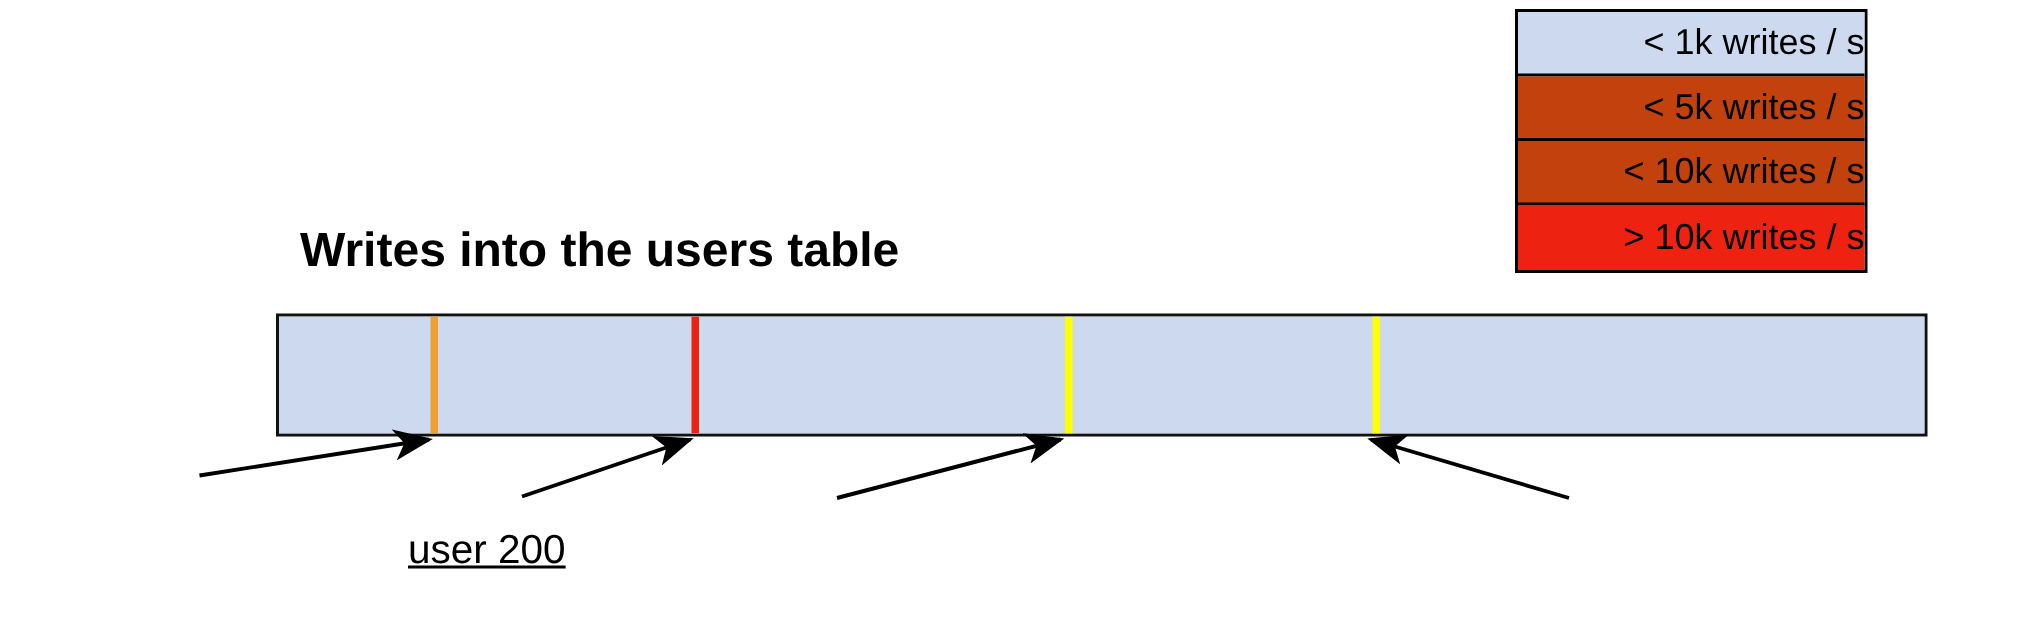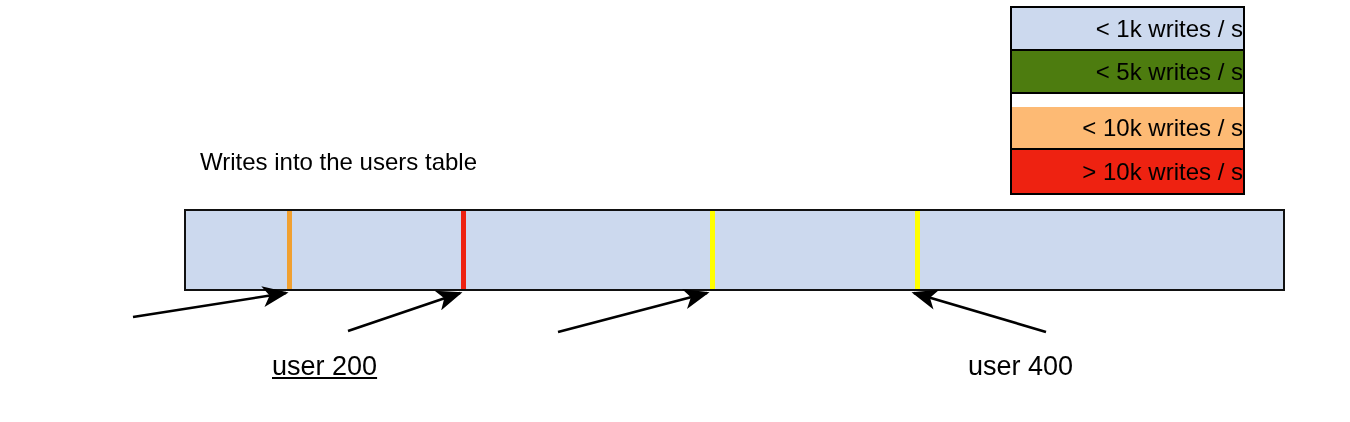--- a/index.html
+++ b/index.html
@@ -48,23 +48,24 @@
   }
   .legend-row:last-child {
     border-bottom: none;
   }
 
   
   .chart-title {
     position: absolute;
     left: 200px;
     top: 150px;
-    font-size: 24px;
+    font-size: 32px;
     line-height: 1;
     white-space: nowrap;
+    font-weight: bold;
   }
 
   
   .bar-wrap {
     position: absolute;
     left: 184px;
     top: 209px;
     width: 1101px;
     height: 82px;
     border: 2px solid #111111;
@@ -103,24 +104,24 @@
 </style>
 </head>
 <body>
 
 <div id="diagram">
 
   <div class="legend">
     <div class="legend-row" style="background:#ccd9ee;">
       <span>&lt; 1k writes / s</span>
     </div>
-    <div class="legend-row" style="background:#4d7c0f;">
+    <div class="legend-row" style="background:#c2410c;">
       <span>&lt; 5k writes / s</span>
     </div>
-    <div class="legend-row" style="background:#fdba74;margin-top:13px;">
+    <div class="legend-row" style="background:#c2410c;">
       <span>&lt; 10k writes / s</span>
     </div>
     <div class="legend-row" style="background:#ee2211;">
       <span>&gt; 10k writes / s</span>
     </div>
   </div>
 
   <div class="chart-title">Writes into the users table</div>
 
   <div class="bar-wrap">
@@ -137,15 +138,14 @@
         <path d="M0,0 L10,4 L0,8 L2.6,4 z" fill="#000000"></path>
       </marker>
     </defs>
     <line x1="133" y1="317" x2="286" y2="293" stroke="#000000" stroke-width="2.6" marker-end="url(#ah)"></line>
     <line x1="348" y1="331" x2="460" y2="293" stroke="#000000" stroke-width="2.6" marker-end="url(#ah)"></line>
     <line x1="558" y1="332" x2="707" y2="293" stroke="#000000" stroke-width="2.6" marker-end="url(#ah)"></line>
     <line x1="1046" y1="332" x2="914" y2="293" stroke="#000000" stroke-width="2.6" marker-end="url(#ah)"></line>
   </svg>
 
   <div class="user-label" style="left:272px; top:353px;text-decoration:underline;">user 200</div>
-  <div class="user-label" style="left:968px; top:353px;">user 400</div>
 
 </div>
 
 </body></html>

